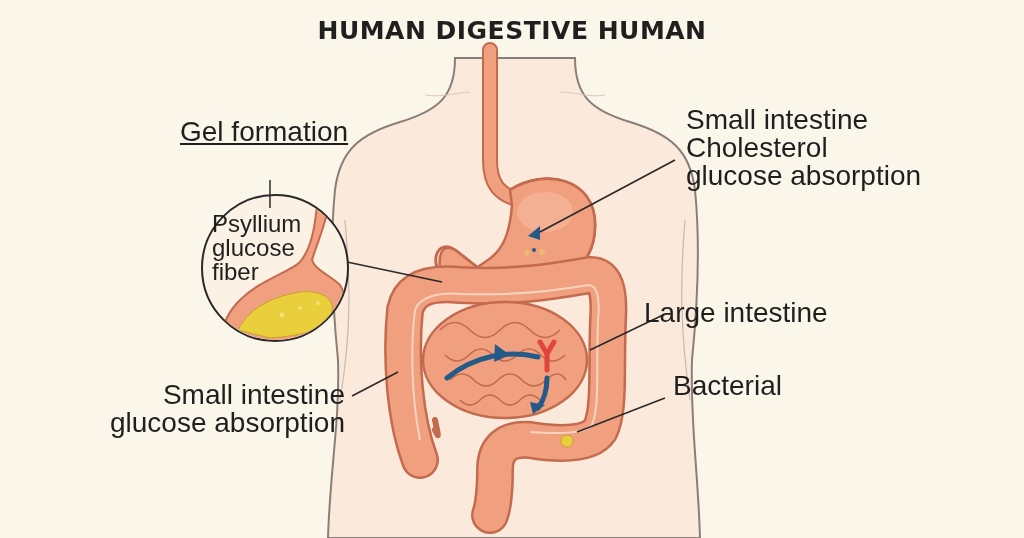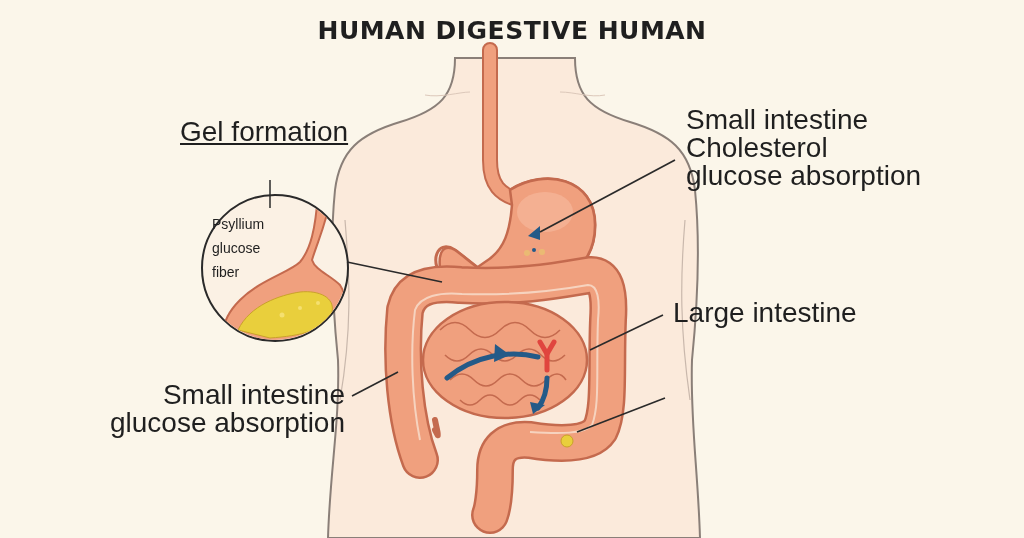--- a/index.html
+++ b/index.html
@@ -90,33 +90,34 @@
     <line x1="675" y1="160" x2="540" y2="232"></line>
     <line x1="663" y1="315" x2="590" y2="350"></line>
     <line x1="665" y1="398" x2="577" y2="432"></line>
     <line x1="352" y1="396" x2="398" y2="372"></line>
   </g>
 </svg>
 
 <div class="lbl" style="left:180px; top:118px;text-decoration:underline;">
   <span>Gel formation</span>
 </div>
-<div class="lbl" style="left:212px; top:212px; font-size:14px; line-height:24px;">
+<div class="lbl" style="left:212px; top:212px; font-size:24px; line-height:24px;">
   <span>Psyllium</span>
   <span>glucose</span>
   <span>fiber</span>
 </div>
 
 <div class="lbl" style="left:686px; top:106px;">
   <span>Small intestine</span>
   <span>Cholesterol</span>
   <span>glucose absorption</span>
 </div>
-<div class="lbl" style="left:673px; top:299px;">
+<div class="lbl" style="left:644px; top:299px;">
   <span>Large intestine</span>
 </div>
 <div class="lbl" style="left:673px; top:372px;">
+  <span>Bacterial</span>
 </div>
 
 <div class="lbl right" style="right:679px; top:381px;">
   <span>Small intestine</span>
   <span>glucose absorption</span>
 </div>
 
 </body></html>

